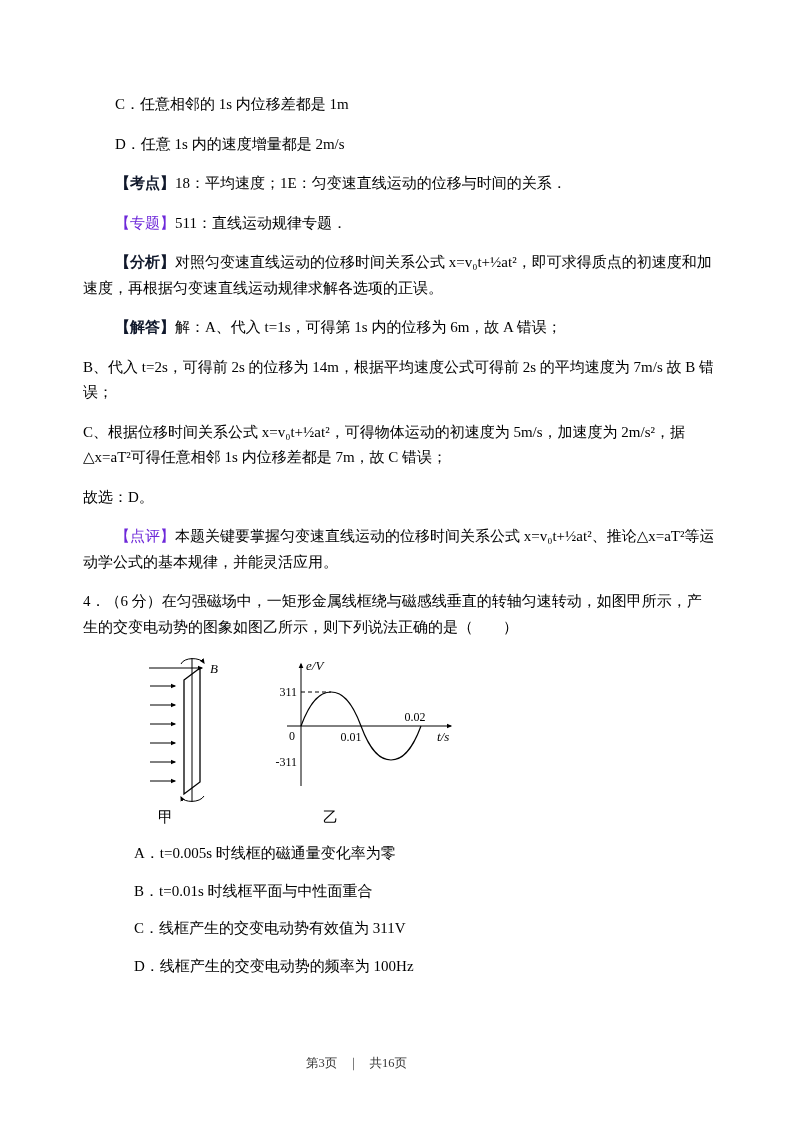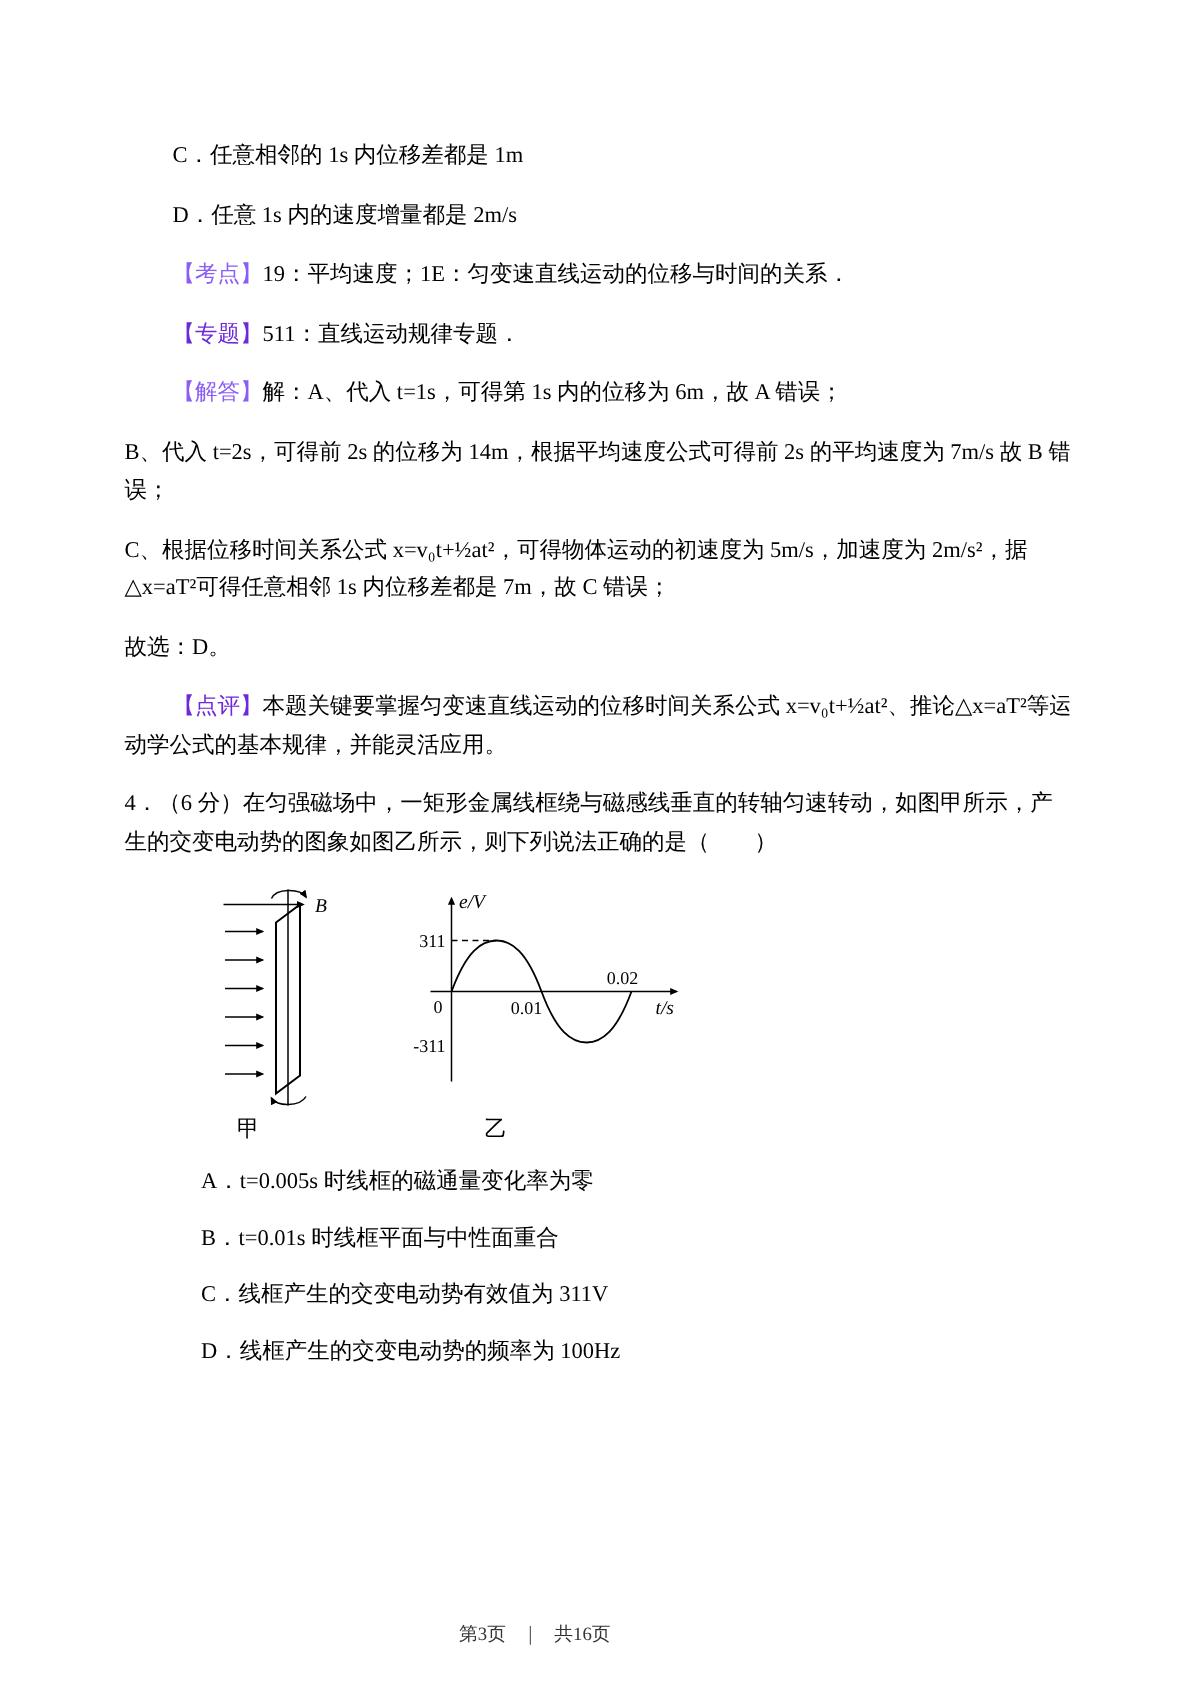--- a/index.html
+++ b/index.html
@@ -8,47 +8,48 @@
     width:793px; height:1122px;
     font-family:"Liberation Serif","DejaVu Serif",serif;
     color:#000;
   }
   .page { position:relative; width:713px; height:1122px; background:#fff; overflow:hidden; }
   .content { position:absolute; left:83px; top:92px; width:632px; font-size:15px; }
   .para { margin:0 0 14px 0; line-height:1.7; }
   .first-indent { text-indent:32px; }
   .opt-indent { padding-left:32px; }
   .q-opt { padding-left:51px; margin-bottom:12px; }
-  .tag-teal { color:#8b5cf6; }
+  .tag-teal { color:#0f172a;font-weight:bold; }
   .tag-blue { color:#6d28d9; }
   .figure { display:flex; align-items:flex-start; gap:30px; margin:4px 0 14px 65px; }
   .fig-col { display:flex; flex-direction:column; }
   .caption { font-size:15px; margin-top:2px; }
   .caption-jia { padding-left:10px; }
   .caption-yi { padding-left:60px; }
   svg text { font-family:"Liberation Serif","DejaVu Serif",serif; fill:#000; }
   .footer {
-    position:absolute; top:1081px; left:0; right:0;
+    position:absolute; top:1055px; left:0; right:0;
     text-align:center; font-size:12.5px; color:#333;
   }
   .footer .sep { margin:0 10px; color:#555; }
 </style>
 </head>
 <body>
 
 <div class="page">
   <div class="content">
 
     <p class="para opt-indent">C．任意相邻的 1s 内位移差都是 1m</p>
     <p class="para opt-indent">D．任意 1s 内的速度增量都是 2m/s</p>
 
-    <p class="para first-indent"><span class="tag-teal">【考点】</span><span>19：平均速度；1E：匀变速直线运动的位移与时间的关系．</span></p>
+    <p class="para first-indent"><span class="tag-teal">【考点】</span><span>18：平均速度；1E：匀变速直线运动的位移与时间的关系．</span></p>
 
     <p class="para first-indent"><span class="tag-blue">【专题】</span><span>511：直线运动规律专题．</span></p>
 
+    <p class="para first-indent"><span class="tag-teal">【分析】</span><span>对照匀变速直线运动的位移时间关系公式 x=v₀t+½at²，即可求得质点的初速度和加速度，再根据匀变速直线运动规律求解各选项的正误。</span></p>
 
     <p class="para first-indent"><span class="tag-teal">【解答】</span><span>解：A、代入 t=1s，可得第 1s 内的位移为 6m，故 A 错误；</span></p>
 
     <p class="para">B、代入 t=2s，可得前 2s 的位移为 14m，根据平均速度公式可得前 2s 的平均速度为 7m/s 故 B 错误；</p>
     <p class="para">C、根据位移时间关系公式 x=v₀t+½at²，可得物体运动的初速度为 5m/s，加速度为 2m/s²，据△x=aT²可得任意相邻 1s 内位移差都是 7m，故 C 错误；</p>
     <p class="para">故选：D。</p>
 
     <p class="para first-indent"><span class="tag-blue">【点评】</span><span>本题关键要掌握匀变速直线运动的位移时间关系公式 x=v₀t+½at²、推论△x=aT²等运动学公式的基本规律，并能灵活应用。</span></p>
 
     <p class="para">4．（6 分）在匀强磁场中，一矩形金属线框绕与磁感线垂直的转轴匀速转动，如图甲所示，产生的交变电动势的图象如图乙所示，则下列说法正确的是（　　）</p>

